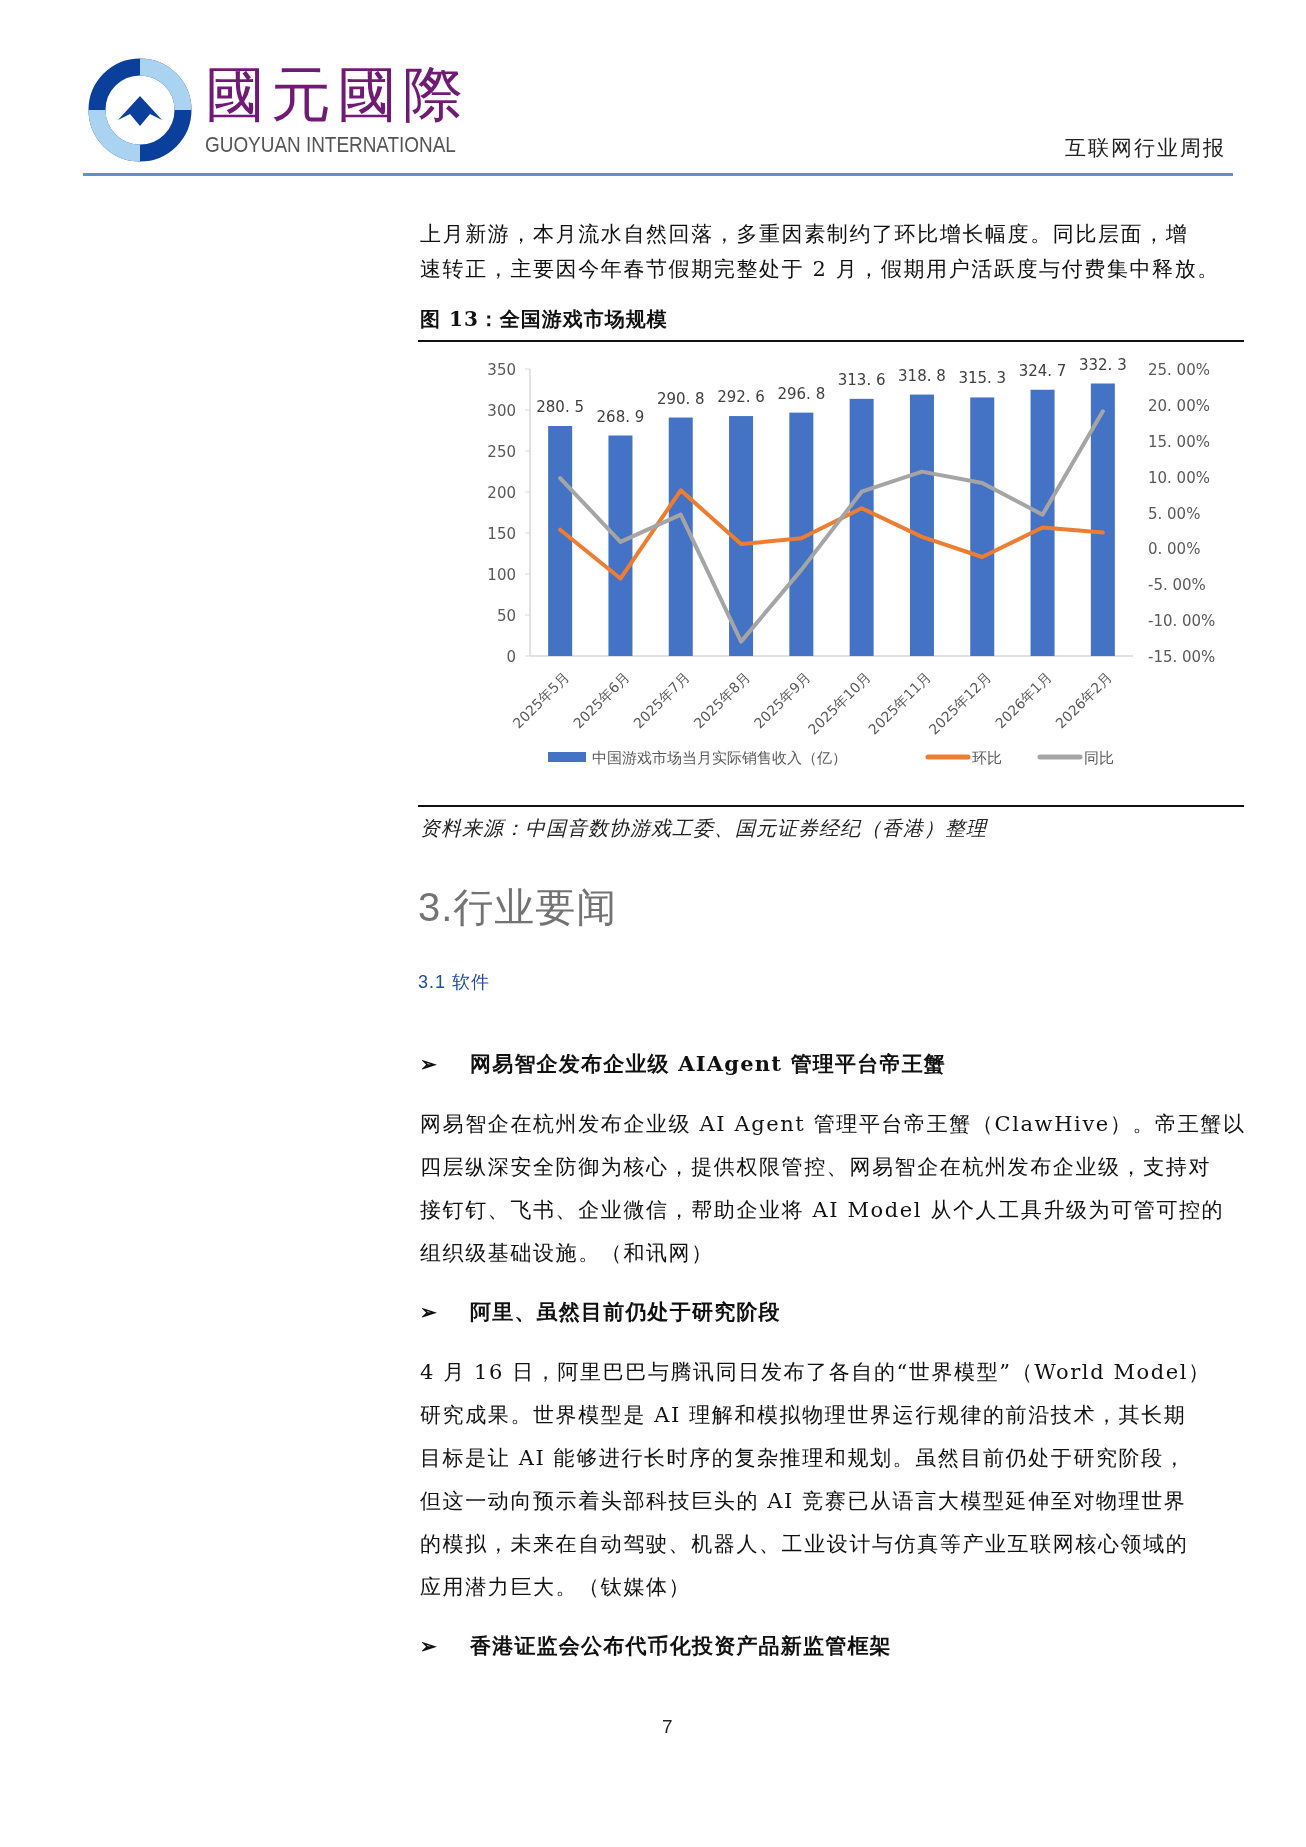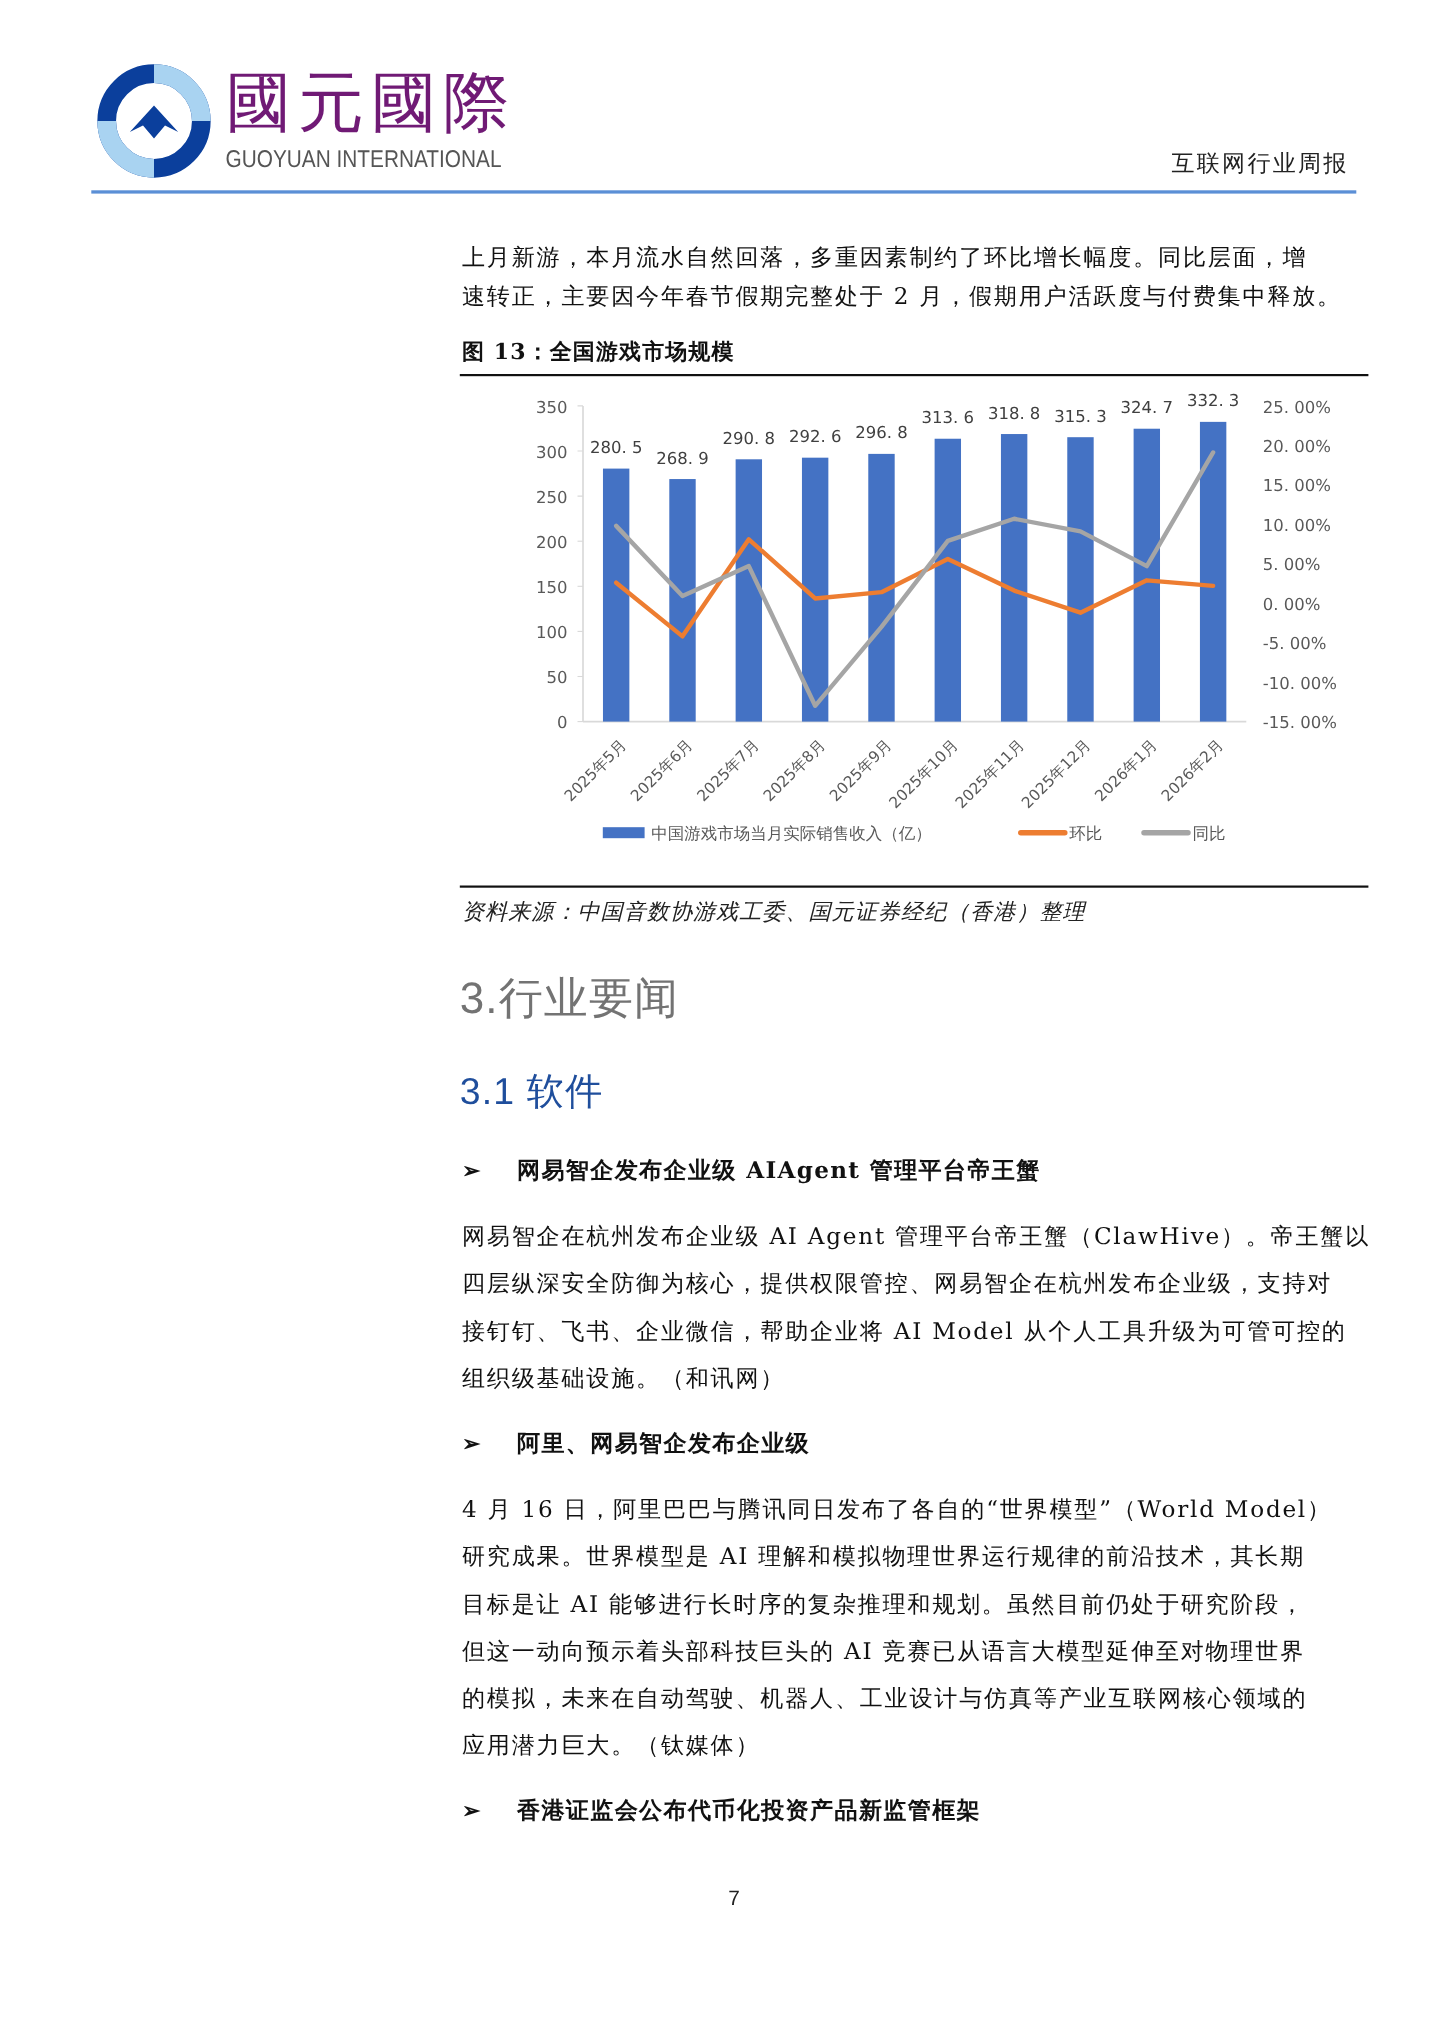--- a/index.html
+++ b/index.html
@@ -8,21 +8,21 @@
   .logo{left:88px;top:58px;width:105px;height:105px;}
   .brand-cn{left:205px;top:58px;font-family:"DejaVu Sans",sans-serif;font-size:60px;color:#701a75;letter-spacing:6px;line-height:72px;}
   .brand-en{left:205px;top:132px;font-family:"Liberation Sans",sans-serif;font-size:22px;color:#555;letter-spacing:0px;transform:scaleX(0.86);transform-origin:left;}
   .header-title{right:80px;top:134px;font-size:21px;color:#222;letter-spacing:2px;}
   .header-rule{left:83px;top:173px;width:1150px;height:3px;background:#5b8fd6;}
   .para{left:420px;width:826px;font-size:21px;line-height:43px;letter-spacing:1.6px;text-align:justify;}
   .fig-title{left:420px;top:306px;font-size:20px;font-weight:bold;letter-spacing:1px;}
   .rule-dark{left:418px;width:826px;height:2px;background:#111;}
   .source{left:420px;top:815px;font-size:20px;font-style:italic;letter-spacing:1px;color:#222;}
   .h1{left:418px;top:880px;font-family:"Liberation Sans",sans-serif;font-size:40px;color:#737373;letter-spacing:1px;}
-  .h2{left:418px;top:970px;font-family:"Liberation Sans",sans-serif;font-size:34px;color:#1f4e9c;letter-spacing:1px;}
+  .h2{left:418px;top:970px;font-family:"Liberation Sans",sans-serif;font-size:18px;color:#1f4e9c;letter-spacing:1px;}
   .bullet{left:420px;font-size:21px;font-weight:bold;letter-spacing:1.2px;}
   .bullet .arrow{display:inline-block;width:50px;font-size:20px;}
   .page-num{left:662px;top:1716px;font-family:"Liberation Sans",sans-serif;font-size:19px;color:#222;}
   svg text{font-family:"DejaVu Sans",sans-serif;}
 </style>
 </head>
 <body>
 
 <div class="abs logo">
   <svg width="105" height="105" viewBox="0 0 105 105">
@@ -127,21 +127,21 @@
 
 <div class="abs bullet" style="top:1050px;">
   <span class="arrow">➢</span><span>网易智企发布企业级 AIAgent 管理平台帝王蟹</span>
 </div>
 <div class="abs para" style="top:1103px;">网易智企在杭州发布企业级 AI Agent 管理平台帝王蟹（ClawHive）。帝王蟹以</div>
 <div class="abs para" style="top:1146px;">四层纵深安全防御为核心，提供权限管控、网易智企在杭州发布企业级，支持对</div>
 <div class="abs para" style="top:1189px;">接钉钉、飞书、企业微信，帮助企业将 AI Model 从个人工具升级为可管可控的</div>
 <div class="abs para" style="top:1232px;">组织级基础设施。（和讯网）</div>
 
 <div class="abs bullet" style="top:1298px;">
-  <span class="arrow">➢</span><span>阿里、网易智企发布企业级</span>
+  <span class="arrow">➢</span><span>阿里、虽然目前仍处于研究阶段</span>
 </div>
 <div class="abs para" style="top:1351px;">4 月 16 日，阿里巴巴与腾讯同日发布了各自的“世界模型”（World Model）</div>
 <div class="abs para" style="top:1394px;">研究成果。世界模型是 AI 理解和模拟物理世界运行规律的前沿技术，其长期</div>
 <div class="abs para" style="top:1437px;">目标是让 AI 能够进行长时序的复杂推理和规划。虽然目前仍处于研究阶段，</div>
 <div class="abs para" style="top:1480px;">但这一动向预示着头部科技巨头的 AI 竞赛已从语言大模型延伸至对物理世界</div>
 <div class="abs para" style="top:1523px;">的模拟，未来在自动驾驶、机器人、工业设计与仿真等产业互联网核心领域的</div>
 <div class="abs para" style="top:1566px;">应用潜力巨大。（钛媒体）</div>
 
 <div class="abs bullet" style="top:1632px;">
   <span class="arrow">➢</span><span>香港证监会公布代币化投资产品新监管框架</span>

